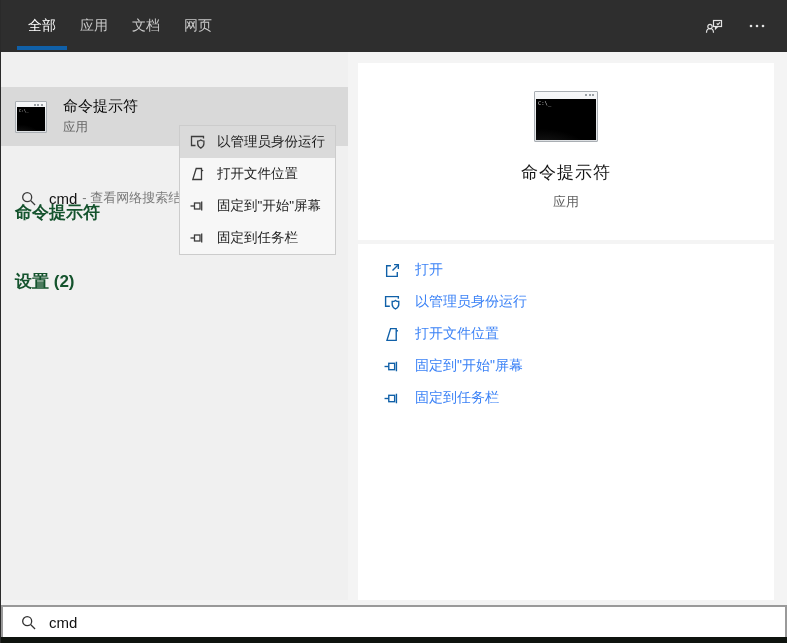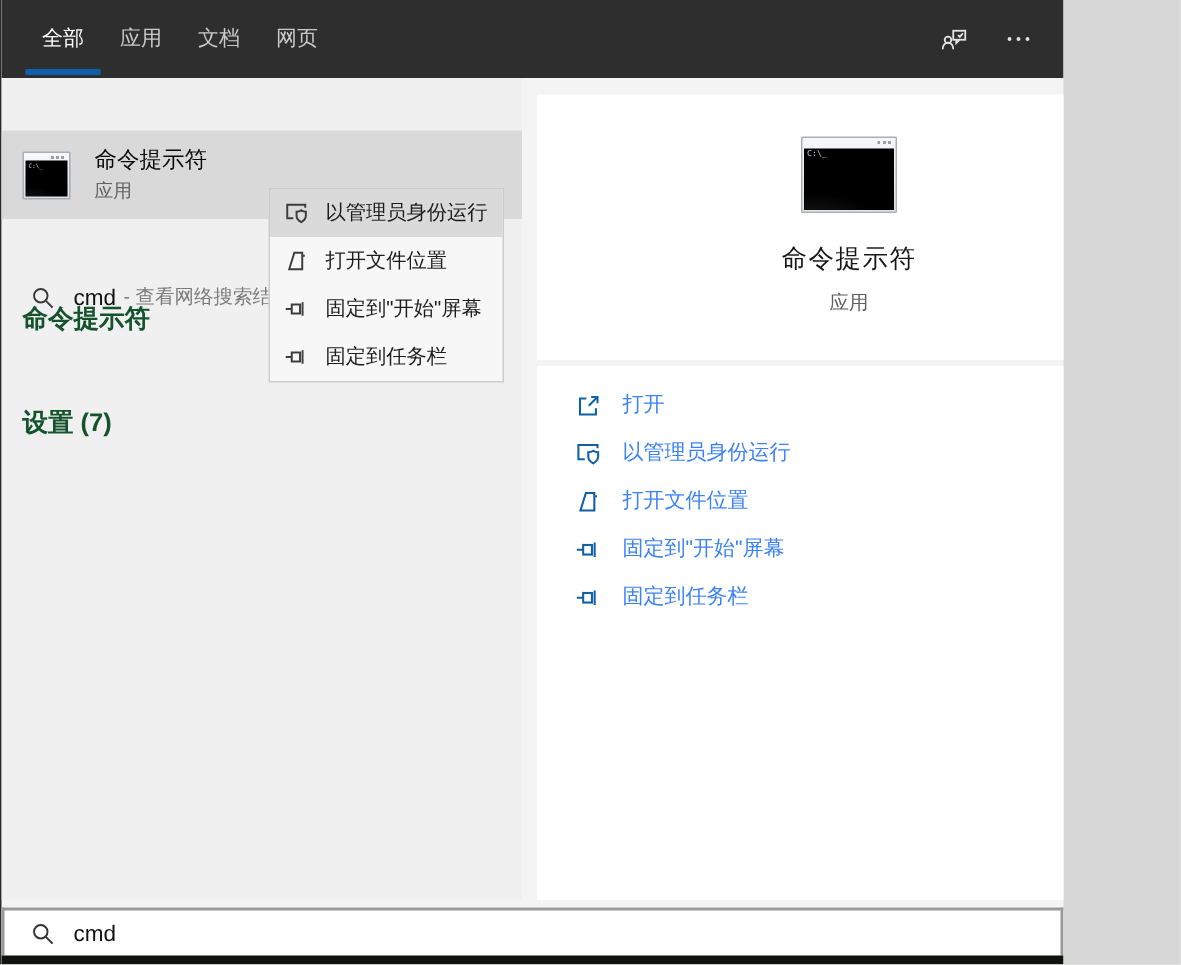--- a/index.html
+++ b/index.html
@@ -1,18 +1,18 @@
 <!DOCTYPE html>
 <html style="--accent: #1060a8;"><head>
 <meta charset="utf-8">
 <style>
   * { margin:0; padding:0; box-sizing:border-box; }
   html,body { background:#d7d7d7; }
   body { font-family:"Liberation Sans","DejaVu Sans",sans-serif; }
-  .window { position:relative; width:709px; height:643px; background:#f4f4f4; overflow:hidden;
+  .window { position:relative; width:787px; height:643px; background:#f4f4f4; overflow:hidden;
             border-left:1px solid #2a2a2a; }
 
   
   .topbar { position:absolute; top:0; left:0; right:0; height:52px; background:#2e2e2e; }
   .tabs { position:absolute; left:27px; top:0; height:52px; display:flex; align-items:center; }
   .tab { position:relative; height:52px; display:flex; align-items:center; margin-right:24px;
          font-size:14px; color:#c9c9c9; cursor:default; }
   .tab.active { color:#ffffff; }
   .tab.active::after { content:""; position:absolute; left:-11px; right:-11px; bottom:2px;
          height:4px; background:var(--accent,#1060a8); }
@@ -173,21 +173,21 @@
     <div class="section-header hdr-web">命令提示符</div>
 
     <div class="web-row">
       <svg width="15" height="15" viewBox="0 0 16 16">
           <use href="#ic-search"></use>
         </svg>
       <span class="web-query">cmd</span>
       <span class="web-suffix">- 查看网络搜索结果</span>
     </div>
 
-    <div class="section-header hdr-settings">设置 (7)</div>
+    <div class="section-header hdr-settings">设置 (2)</div>
   </div>
 
   <div class="context-menu">
     <div class="menu-item highlighted">
       <svg width="16" height="16" viewBox="0 0 16 16">
           <use href="#ic-shield"></use>
         </svg>
       <span class="menu-label">以管理员身份运行</span>
     </div>
     <div class="menu-item">

